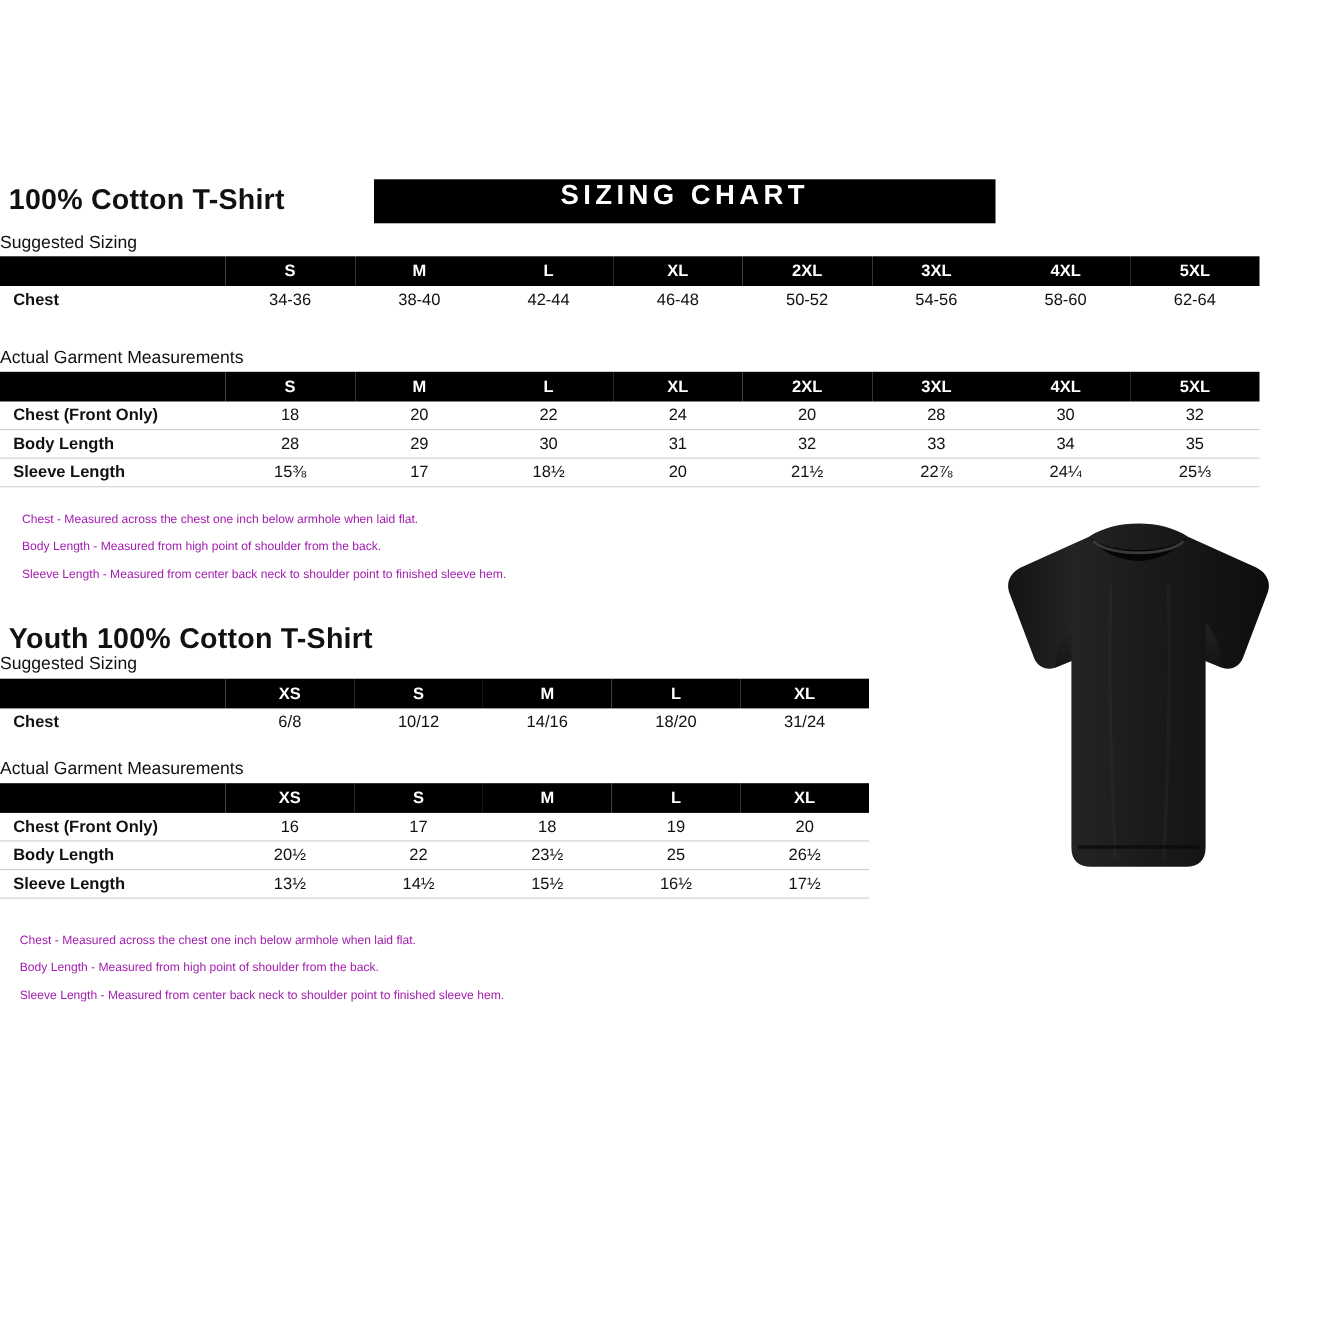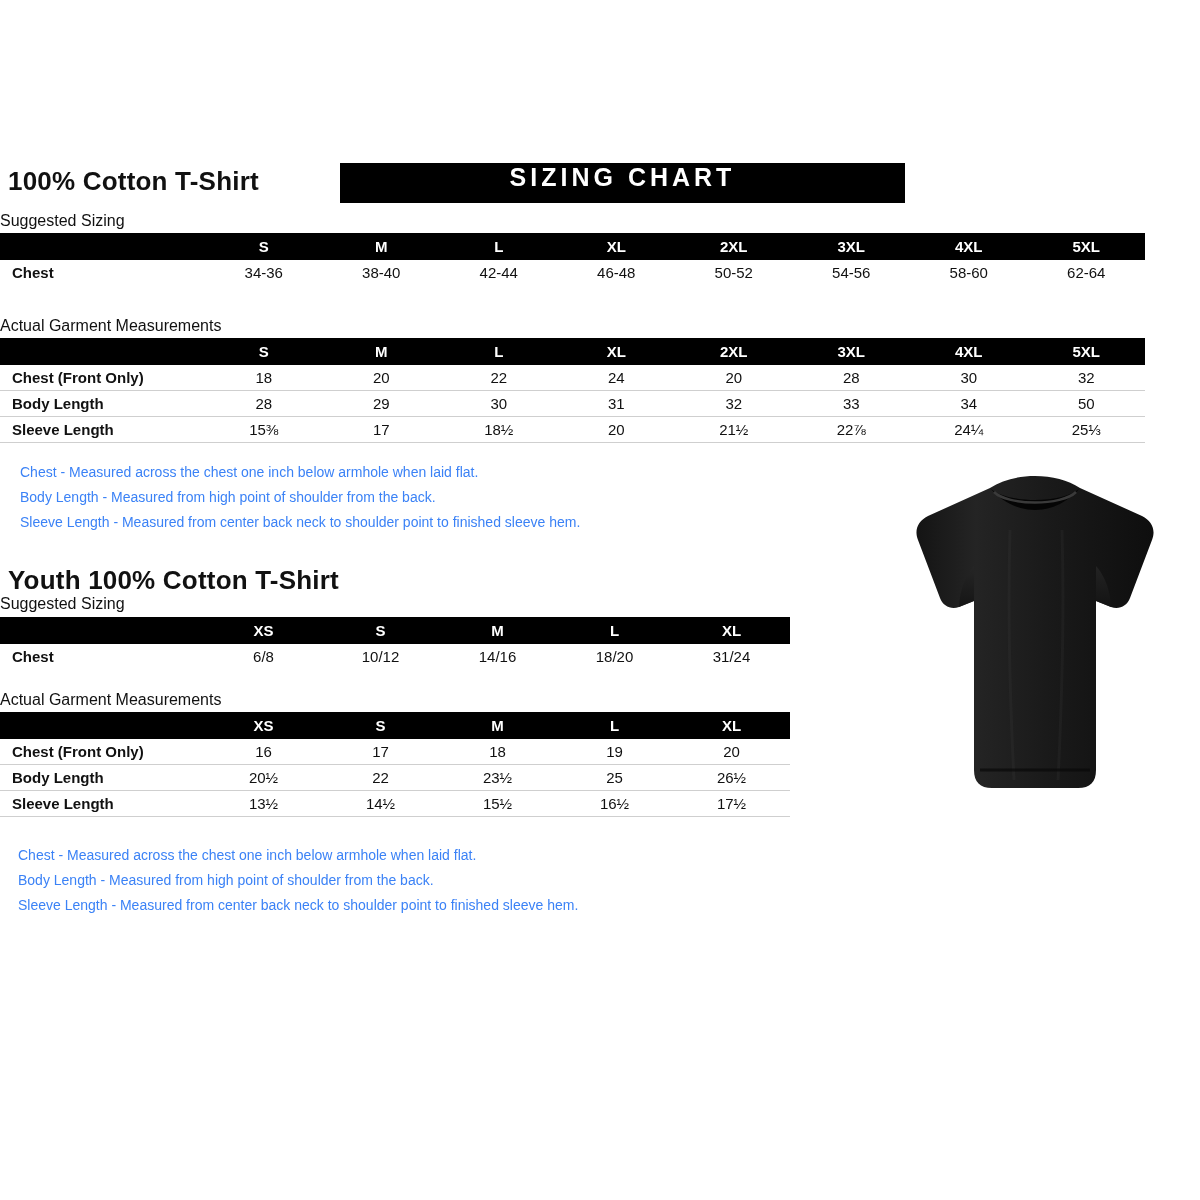--- a/index.html
+++ b/index.html
@@ -99,23 +99,23 @@
 
   #youth-suggested { left: 0px; top: 617px; width: 790px; }
   #youth-suggested colgroup col.c0 { width: 205px; }
 
   #youth-actual { left: 0px; top: 712px; width: 790px; }
   #youth-actual colgroup col.c0 { width: 205px; }
 
   
   .notes {
     position: absolute;
-    font-size: 14px;
+    font-size: 11px;
     line-height: 25px;
-    color: #3b82f6;
+    color: #a21caf;
   }
   #adult-notes { left: 20px; top: 460px; }
   #youth-notes { left: 18px; top: 843px; }
 
   
   #adult-title   { position: absolute; left: 8px;  top: 166px; }
   #adult-sug-lbl { position: absolute; left: 0px;  top: 212px; }
   #adult-act-lbl { position: absolute; left: 0px;  top: 317px; }
   #youth-title   { position: absolute; left: 8px;  top: 565px; }
   #youth-sug-lbl { position: absolute; left: 0px;  top: 595px; }
@@ -224,21 +224,21 @@
       </tr>
       <tr>
         <td class="rowhead">Body Length</td>
         <td>28</td>
         <td>29</td>
         <td>30</td>
         <td>31</td>
         <td>32</td>
         <td>33</td>
         <td>34</td>
-        <td>50</td>
+        <td>35</td>
       </tr>
       <tr>
         <td class="rowhead">Sleeve Length</td>
         <td>15⅜</td>
         <td>17</td>
         <td>18½</td>
         <td>20</td>
         <td>21½</td>
         <td>22⅞</td>
         <td>24¼</td>

